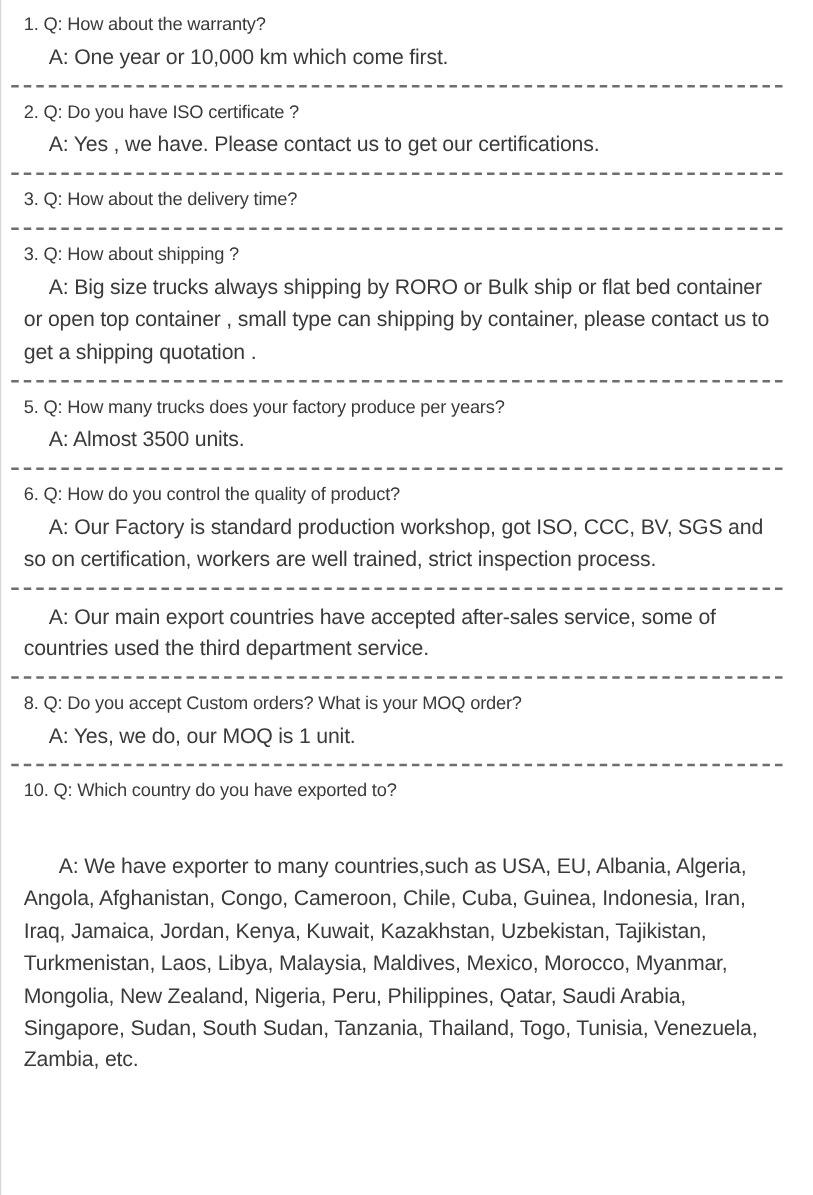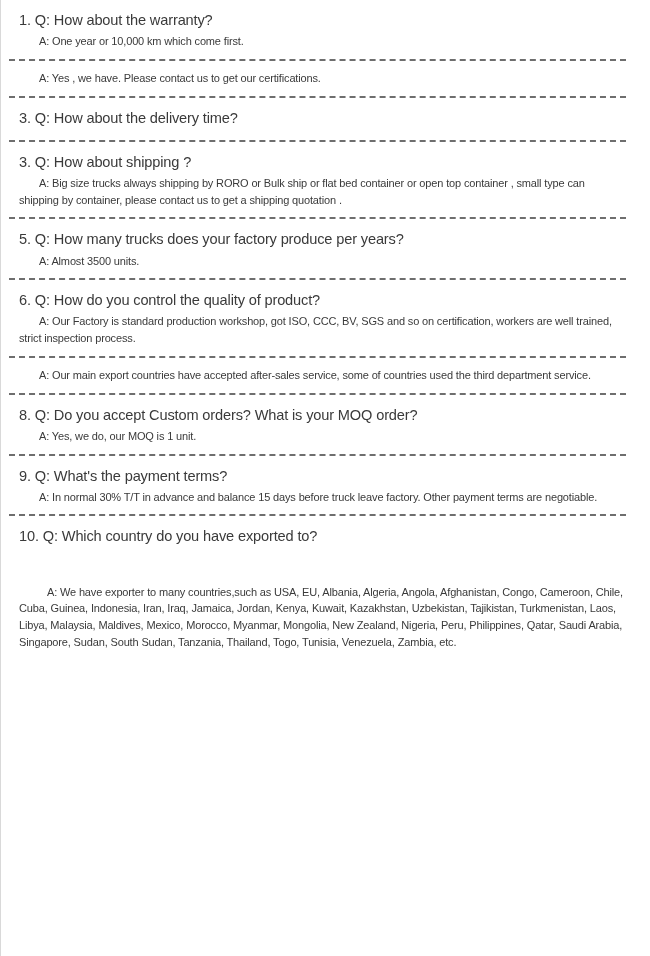--- a/index.html
+++ b/index.html
@@ -50,21 +50,21 @@
     line-height: 1.52;
     letter-spacing: -0.15px;
     text-indent: 0;
     white-space: pre-wrap;
   }
 
   .a-line {
     display: block;
     margin: 0;
     padding-left: 10px;
-    font-size: 11px;
+    font-size: 17px;
     line-height: 1.52;
     letter-spacing: -0.15px;
     text-indent: 20px;
     text-align: left;
     white-space: pre-wrap;
   }
 
   
   .faq-item.wide-indent .a-line {
     text-indent: 28px;
@@ -87,20 +87,21 @@
     <li class="faq-item">
       <div class="faq-body">
         <span class="q-line">1. Q: How about the warranty?</span>
         <span class="a-line">A: One year or 10,000 km which come first.</span>
       </div>
       <hr class="separator">
     </li>
 
     <li class="faq-item">
       <div class="faq-body">
+        <span class="q-line">2. Q: Do you have ISO certificate ?</span>
         <span class="a-line">A: Yes , we have. Please contact us to get our certifications.</span>
       </div>
       <hr class="separator">
     </li>
 
     <li class="faq-item">
       <div class="faq-body">
         <span class="q-line">3. Q: How about the delivery time?</span>
       </div>
       <hr class="separator">
@@ -138,27 +139,20 @@
     </li>
 
     <li class="faq-item">
       <div class="faq-body">
         <span class="q-line">8. Q: Do you accept Custom orders? What is your MOQ order?</span>
         <span class="a-line">A: Yes, we do, our MOQ is 1 unit.</span>
       </div>
       <hr class="separator">
     </li>
 
-    <li class="faq-item">
-      <div class="faq-body">
-        <span class="q-line">9. Q: What's the payment terms?</span>
-        <span class="a-line">A: In normal 30% T/T in advance and balance 15 days before truck leave factory. Other payment terms are negotiable.</span>
-      </div>
-      <hr class="separator">
-    </li>
 
     <li class="faq-item wide-indent">
       <div class="faq-body">
         <span class="q-line">10. Q: Which country do you have exported to?</span>
         <span class="a-line">A: We have exporter to many countries,such as USA, EU, Albania, Algeria, Angola, Afghanistan, Congo, Cameroon, Chile, Cuba, Guinea, Indonesia, Iran, Iraq, Jamaica, Jordan, Kenya, Kuwait, Kazakhstan, Uzbekistan, Tajikistan, Turkmenistan, Laos, Libya, Malaysia, Maldives, Mexico, Morocco, Myanmar, Mongolia, New Zealand, Nigeria, Peru, Philippines, Qatar, Saudi Arabia, Singapore, Sudan, South Sudan, Tanzania, Thailand, Togo, Tunisia, Venezuela, Zambia, etc.</span>
       </div>
     </li>
 
   </ol>
 </div>

